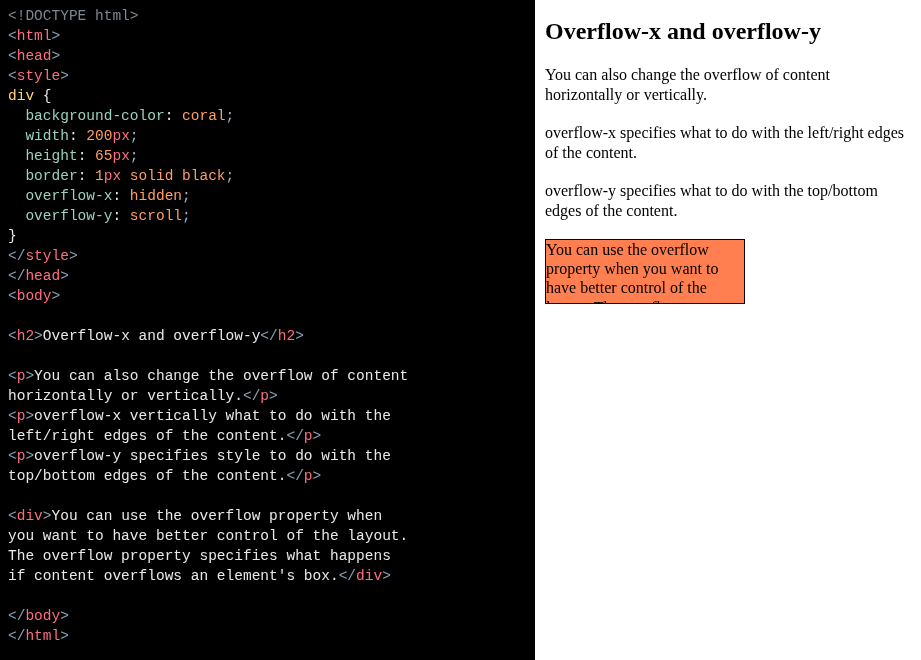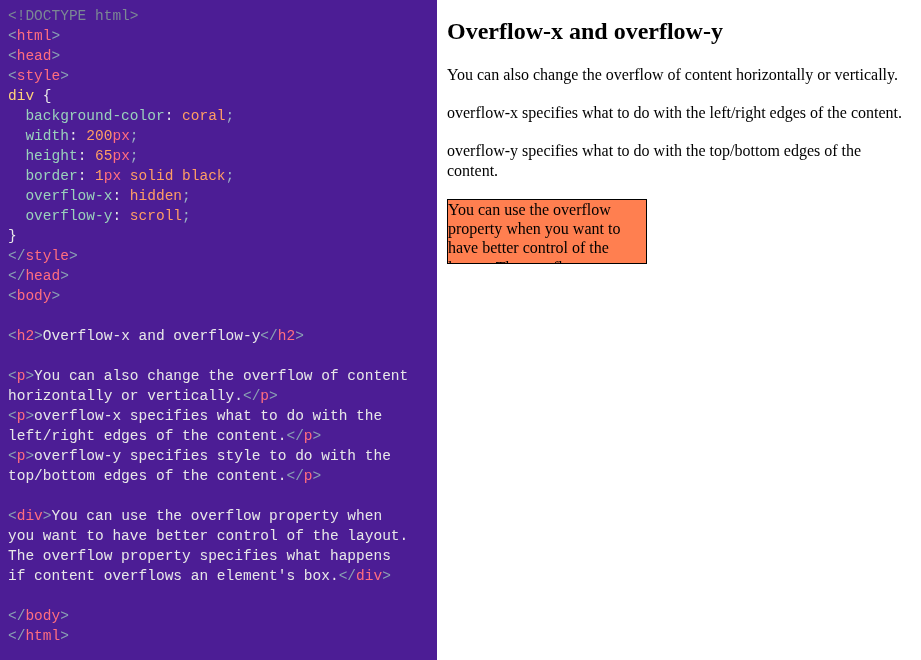--- a/index.html
+++ b/index.html
@@ -6,23 +6,23 @@
   body {
     margin: 0;
     padding: 0;
     width: 921px;
     height: 660px;
     display: flex;
     font-family: "Consolas", "Courier New", monospace;
     overflow: hidden;
   }
   .editor {
-    width: 437px;
+    width: 535px;
     height: 660px;
-    background: #4c1d95;
+    background: #000000;
     color: #e8e8e8;
     padding: 6px 8px;
     font-size: 14.5px;
     line-height: 20px;
     overflow: hidden;
     white-space: pre;
   }
   .preview {
     flex: 1;
     height: 660px;
@@ -82,21 +82,21 @@
   <span class="prop">overflow-y</span><span class="colon">:</span> <span class="valkw">scroll</span><span class="semi">;</span>
 <span class="brace">}</span>
 <span class="angle">&lt;/</span><span class="tag">style</span><span class="angle">&gt;</span>
 <span class="angle">&lt;/</span><span class="tag">head</span><span class="angle">&gt;</span>
 <span class="angle">&lt;</span><span class="tag">body</span><span class="angle">&gt;</span>
 
 <span class="angle">&lt;</span><span class="tag">h2</span><span class="angle">&gt;</span><span class="text">Overflow-x and overflow-y</span><span class="angle">&lt;/</span><span class="tag">h2</span><span class="angle">&gt;</span>
 
 <span class="angle">&lt;</span><span class="tag">p</span><span class="angle">&gt;</span><span class="text">You can also change the overflow of content
 horizontally or vertically.</span><span class="angle">&lt;/</span><span class="tag">p</span><span class="angle">&gt;</span>
-<span class="angle">&lt;</span><span class="tag">p</span><span class="angle">&gt;</span><span class="text">overflow-x specifies what to do with the
+<span class="angle">&lt;</span><span class="tag">p</span><span class="angle">&gt;</span><span class="text">overflow-x vertically what to do with the
 left/right edges of the content.</span><span class="angle">&lt;/</span><span class="tag">p</span><span class="angle">&gt;</span>
 <span class="angle">&lt;</span><span class="tag">p</span><span class="angle">&gt;</span><span class="text">overflow-y specifies style to do with the
 top/bottom edges of the content.</span><span class="angle">&lt;/</span><span class="tag">p</span><span class="angle">&gt;</span>
 
 <span class="angle">&lt;</span><span class="tag">div</span><span class="angle">&gt;</span><span class="text">You can use the overflow property when
 you want to have better control of the layout.
 The overflow property specifies what happens
 if content overflows an element's box.</span><span class="angle">&lt;/</span><span class="tag">div</span><span class="angle">&gt;</span>
 
 <span class="angle">&lt;/</span><span class="tag">body</span><span class="angle">&gt;</span>

